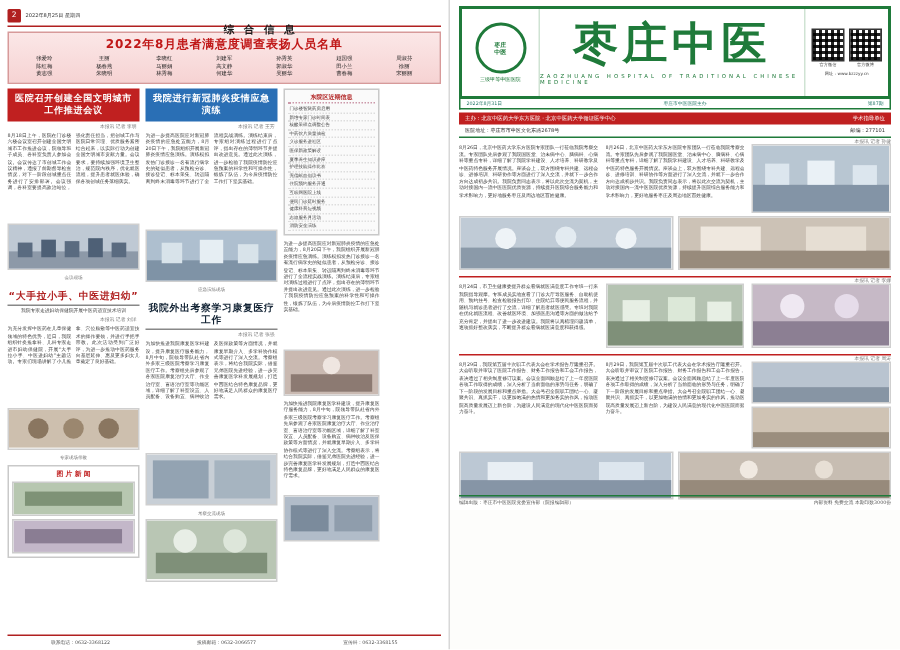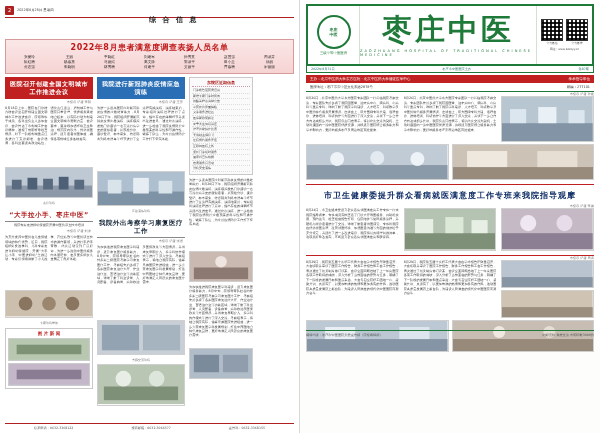--- a/index.html
+++ b/index.html
@@ -34,21 +34,21 @@
   .lp-logo-sq {
     width: 9px; height: 9px; background: #b02020; border-radius: 1px;
   }
   .lp-date { font-size: 3.4px; color: #333; }
   .lp-title-center {
     font-size: 7px; font-weight: bold; color: #1a1a1a; letter-spacing: 2px; margin-top: 19px;
   }
   .lp-h-right { font-size: 3.4px; color: #555; }
 
   .banner {
-    margin-top: 21px;
+    margin-top: 3px;
     background: linear-gradient(#fbe7e7, #f6d3d3);
     border: 1px solid #d79a9a;
     text-align: center;
     padding: 2px 0 3px 0;
   }
   .banner-title {
     font-size: 8px; font-weight: bold; color: #c01818; letter-spacing: 0.5px;
   }
   .name-grid {
     display: grid;
@@ -271,21 +271,21 @@
           <rect width="88" height="30" fill="#bfc9d4"></rect>
           <rect y="18" width="88" height="12" fill="#8d99a8"></rect>
           <rect x="6" y="12" width="10" height="10" fill="#5a6b80"></rect>
           <rect x="22" y="10" width="10" height="12" fill="#4e6076"></rect>
           <rect x="38" y="11" width="10" height="11" fill="#5a6b80"></rect>
           <rect x="54" y="9" width="10" height="13" fill="#4e6076"></rect>
           <rect x="70" y="12" width="10" height="10" fill="#5a6b80"></rect>
         </svg>
         <div class="photo-cap">会议现场</div>
 
-        <div class="art-head plain" style="margin-top:4px;color:#b02020;font-weight:bold;">“大手拉小手、枣庄中医”</div>
+        <div class="art-head plain" style="margin-top:4px;color:#b02020;font-weight:bold;">“大手拉小手、中医进妇幼”</div>
         <div style="font-size:3.2px;text-align:center;color:#444;margin:1px 0;">我院专家走进妇幼保健院开展中医药适宜技术培训</div>
         <div class="byline">本报讯 记者 刘洋</div>
         <div class="para" style="height:52px;">为充分发挥中医药在儿童保健领域的特色优势，近日，我院组织针灸推拿科、儿科专家走进市妇幼保健院，开展“大手拉小手、中医进妇幼”主题活动。专家们现场讲解了小儿推拿、穴位贴敷等中医药适宜技术的操作要领，并进行手把手带教。此次活动受到广泛好评，为进一步推动中医药服务向基层延伸、惠及更多妇女儿童奠定了良好基础。</div>
         <svg class="photo" viewBox="0 0 88 26">
           <rect width="88" height="26" fill="#cdbfae"></rect>
           <circle cx="20" cy="13" r="7" fill="#8a7660"></circle>
           <circle cx="44" cy="13" r="7" fill="#9b876f"></circle>
           <circle cx="68" cy="13" r="7" fill="#8a7660"></circle>
         </svg>
         <div class="photo-cap">专家现场带教</div>
@@ -448,21 +448,20 @@
       </svg>
       <svg class="img-ph" viewBox="0 0 140 34">
         <rect width="140" height="34" fill="#ccc2b6"></rect>
           <rect x="0" y="22" width="140" height="12" fill="#988b7c"></rect>
         <rect x="14" y="6" width="40" height="16" fill="#efe8df"></rect>
           <rect x="84" y="6" width="40" height="16" fill="#e6ded3"></rect>
       </svg>
     </div>
     <div class="divider-red"></div>
 
-    <div class="rp-headline small">市卫生健康委提升群众看病就医满意度工作专班来我院指导观摩</div>
     <div class="rp-byline">本报讯 记者 李娜</div>
     <div class="rp-cols">
       <div class="rp-col">
         <div class="rp-para" style="height:40px;">8月24日，市卫生健康委提升群众看病就医满意度工作专班一行来我院指导观摩。专班成员实地查看了门诊大厅导医服务、自助机使用、预约挂号、检查检验报告打印、住院结算等便民服务流程，并随机与就诊患者进行了交流，详细了解患者就医感受。专班对我院在优化就医流程、改善就医环境、加强医患沟通等方面的做法给予充分肯定，并提出了进一步改进建议。我院将认真梳理问题清单，逐项抓好整改落实，不断提升群众看病就医满意度和获得感。</div>
       </div>
       <div class="rp-col">
         <svg class="img-ph" viewBox="0 0 90 40">
           <rect width="90" height="40" fill="#b5c3b2"></rect>
             <rect x="0" y="24" width="90" height="16" fill="#7f9079"></rect>
           <rect x="10" y="10" width="18" height="14" fill="#e7efe4"></rect>

